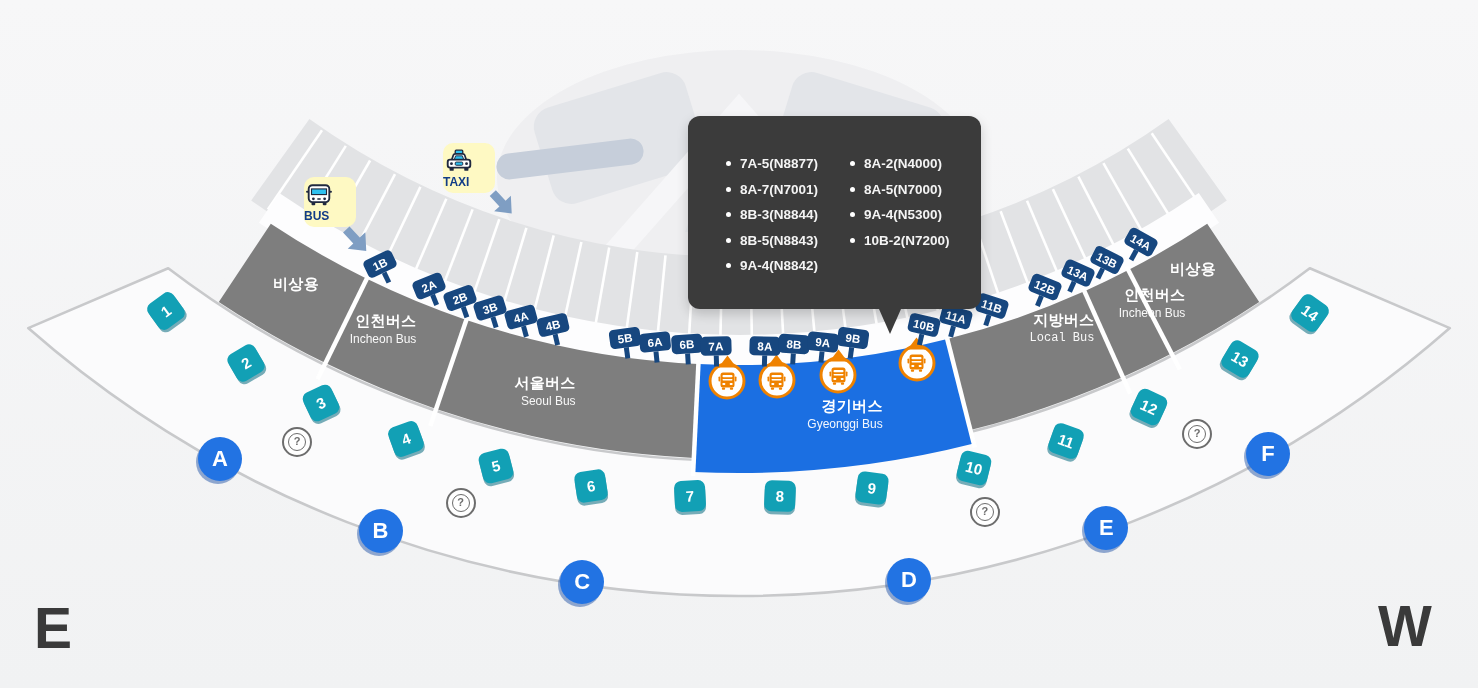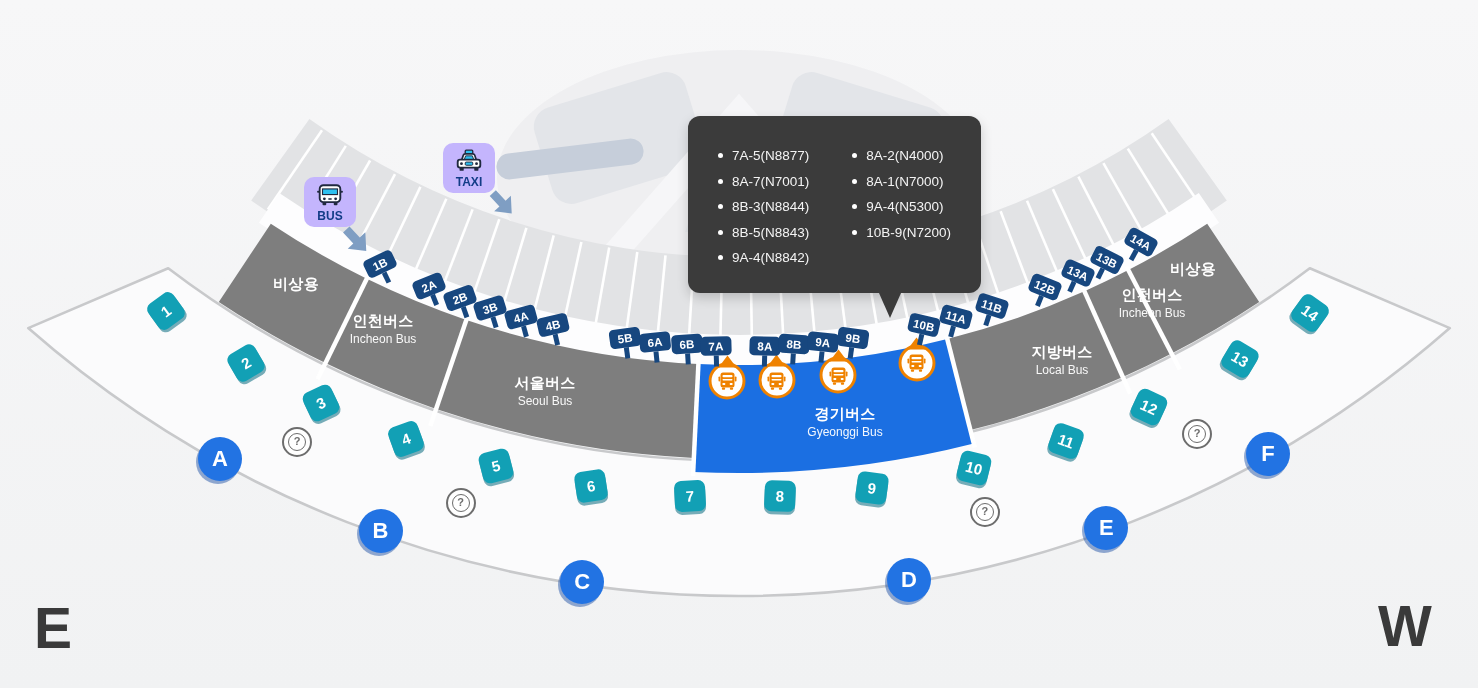--- a/index.html
+++ b/index.html
@@ -8,21 +8,21 @@
     background:linear-gradient(#f7f7f8,#f1f2f3);
     font-family:"Liberation Sans","DejaVu Sans",sans-serif;
   }
   #stage{position:absolute;inset:0;width:1478px;height:688px;}
   #map-svg{position:absolute;left:0;top:0;}
 
   .overlay{position:absolute;inset:0;pointer-events:none;}
   .overlay > *{pointer-events:auto;}
 
   
-  .zlabel{position:absolute;transform:translate(-50%,-50%);text-align:center;color:#fff;white-space:nowrap;z-index:8;}
+  .zlabel{position:absolute;transform:translate(-50%,-50%);text-align:right;color:#fff;white-space:nowrap;z-index:8;}
   .zlabel .kr{font-size:15px;font-weight:700;letter-spacing:.3px;}
   .zlabel .en{font-size:12px;opacity:.95;margin-top:1px;}
   .zlabel .en:empty{display:none;}
 
   
   .gate{position:absolute;width:31px;height:19px;border-radius:4.5px;background:var(--gate_navy,#17477f);
     transform:translate(-50%,-50%) rotate(var(--rot,0deg));z-index:10;
     display:flex;align-items:center;justify-content:center;}
   .gate::after{content:'';position:absolute;top:100%;left:50%;margin-left:-2.2px;width:4.4px;height:11px;
     background:var(--gate_navy,#17477f);}
@@ -54,31 +54,31 @@
     border-left:9px solid transparent;border-right:9px solid transparent;
     border-bottom:12px solid var(--marker_orange,#ef8200);z-index:-1;}
   .marker svg{color:var(--marker_orange,#ef8200);}
 
   
   .tooltip{position:absolute;left:688px;top:116px;width:293px;box-sizing:border-box;
     background:var(--tooltip_bg,#3b3b3b);border-radius:12px;padding:19px 22px 14px;color:#fff;z-index:40;
     box-shadow:0 5px 12px rgba(0,0,0,.18);}
   .tooltip-title{font-size:17px;font-weight:700;margin-bottom:13px;letter-spacing:-.2px;}
   .tooltip-cols{display:flex;}
-  .tooltip ul{list-style:none;margin:8px;padding:0;}
+  .tooltip ul{list-style:none;margin:16px;padding:0;font-weight:bold;}
   .tooltip ul:first-child{width:132px;}
   .tooltip li{font-size:13.5px;line-height:25.5px;white-space:nowrap;display:flex;align-items:center;color:#f4f4f4;}
   .tooltip li::before{content:'';flex:0 0 5px;height:5px;border-radius:50%;background:#fff;margin-right:9px;}
   .tooltip-tail{position:absolute;top:100%;left:191px;width:0;height:0;
     border-left:11px solid transparent;border-right:11px solid transparent;
     border-top:25px solid var(--tooltip_bg,#3b3b3b);}
 
   
-  .ticon{position:absolute;width:52px;border-radius:10px;background:#c4b5fd;
-    display:flex;flex-direction:column;align-items:center;padding:6px 0 4px;z-index:12;}
+  .ticon{position:absolute;width:52px;border-radius:10px;background:#fef9c3;
+    display:flex;flex-direction:column;padding:6px 0 4px;z-index:12;}
   .ticon-label{font-size:12px;font-weight:700;color:#123c87;margin-top:1px;}
   .tarrow{position:absolute;z-index:12;}
 
   
   .compass{position:absolute;font-size:57px;font-weight:800;color:#3a3a3a;line-height:1;z-index:5;}
   #compass-e{left:34px;top:600px;}
   #compass-w{left:1378px;top:598px;}
 </style>
 </head>
 <body>
@@ -159,25 +159,25 @@
 
     </div>
     <div class="zlabel" style="left:383px;top:329px;">
       <div class="kr">인천버스</div>
       <div class="en">Incheon Bus</div>
     </div>
     <div class="zlabel" style="left:545px;top:391px;">
       <div class="kr">서울버스</div>
       <div class="en">Seoul Bus</div>
     </div>
-    <div class="zlabel" style="left:845px;top:414px;margin-top:8px;">
+    <div class="zlabel" style="left:845px;top:414px;">
       <div class="kr">경기버스</div>
       <div class="en">Gyeonggi Bus</div>
     </div>
-    <div class="zlabel" style="left:1062px;top:360px;">
+    <div class="zlabel" style="left:1062px;top:328px;font-family:Liberation Mono, monospace;">
       <div class="kr">지방버스</div>
       <div class="en">Local Bus</div>
     </div>
     <div class="zlabel" style="left:1152px;top:303px;">
       <div class="kr">인천버스</div>
       <div class="en">Incheon Bus</div>
     </div>
     <div class="zlabel" style="left:1193px;top:269px;">
       <div class="kr">비상용</div>
 
@@ -385,23 +385,23 @@
       <div class="tooltip-cols">
         <ul id="ttcol1">
             <li>7A-5(N8877)</li>
             <li>8A-7(N7001)</li>
             <li>8B-3(N8844)</li>
             <li>8B-5(N8843)</li>
             <li>9A-4(N8842)</li>
           </ul>
         <ul id="ttcol2">
             <li>8A-2(N4000)</li>
-            <li>8A-1(N7000)</li>
+            <li>8A-5(N7000)</li>
             <li>9A-4(N5300)</li>
-            <li>10B-9(N7200)</li>
+            <li>10B-2(N7200)</li>
           </ul>
       </div>
       <div class="tooltip-tail"></div>
     </div>
 
     <div class="compass" id="compass-e">E</div>
     <div class="compass" id="compass-w">W</div>
   </div>
 </div>
 

